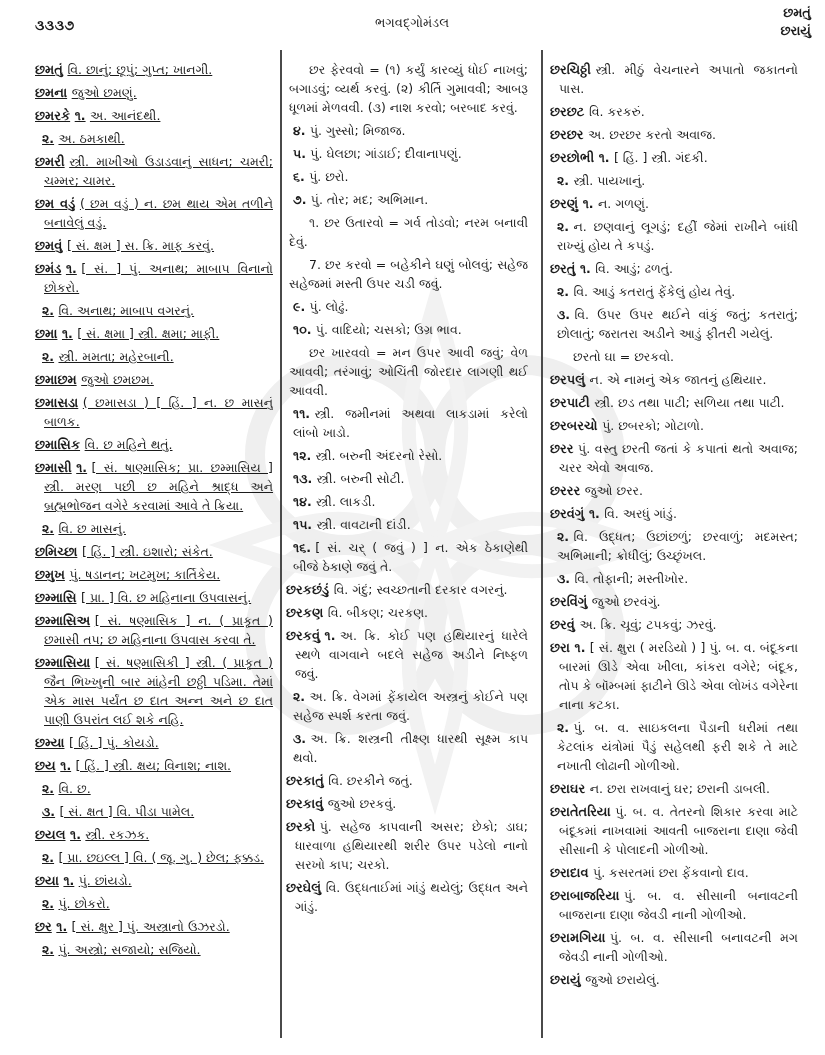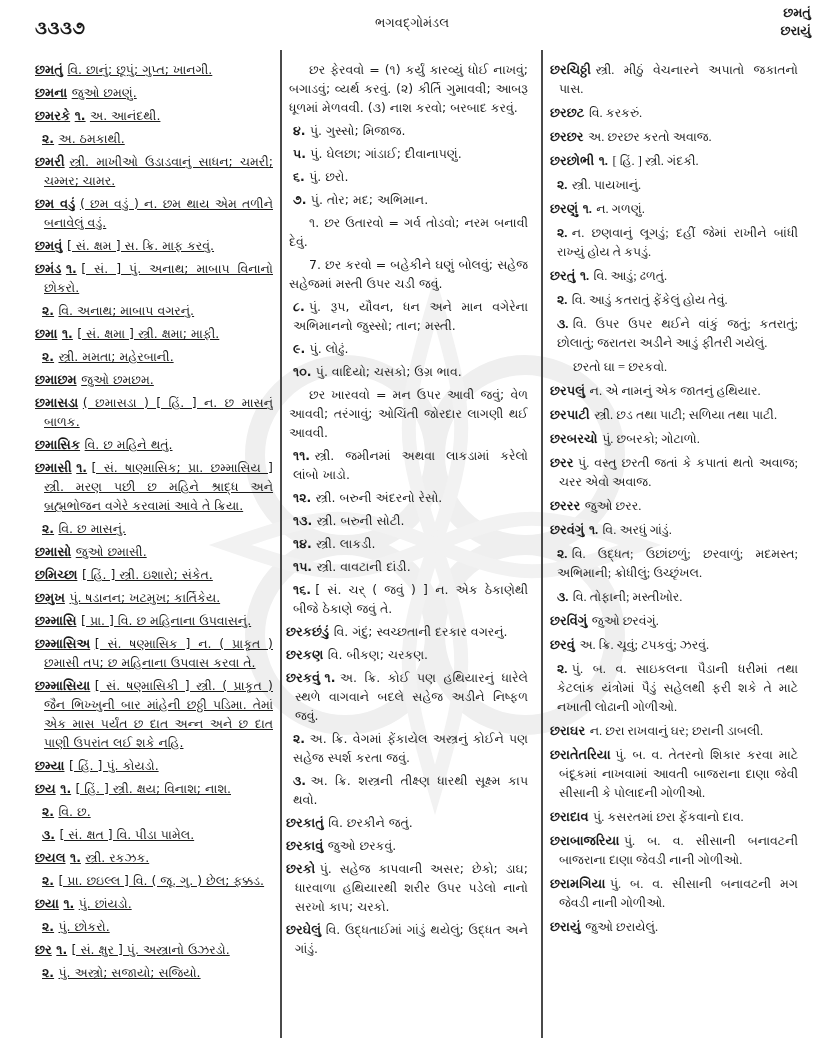--- a/index.html
+++ b/index.html
@@ -2,32 +2,32 @@
 <html><head>
   <meta charset="utf-8">
   <style>
     html, body { margin: 0; padding: 0; }
     body {
       width: 825px; height: 1055px; overflow: hidden; position: relative;
       background: #ffffff; color: #1b1b1b;
       font-family: "DejaVu Sans", sans-serif;
     }
     .watermark { position: absolute; left: 0; top: 0; width: 825px; height: 1055px; z-index: 0; pointer-events: none; }
-    .hdr-num { position: absolute; left: 35px; top: 17px; font-size: 18px; font-weight: bold; letter-spacing: 0.5px; z-index: 2; }
+    .hdr-num { position: absolute; left: 35px; top: 17px; font-size: 14px; font-weight: bold; letter-spacing: 0.5px; z-index: 2; }
     .hdr-title { position: absolute; left: 312px; width: 200px; top: 15px; text-align: center; font-size: 13px; z-index: 2; }
     .hdr-guide { position: absolute; right: 14px; font-size: 13px; font-weight: bold; text-align: right; z-index: 2; }
     .hdr-guide.g1 { top: 5px; }
     .hdr-guide.g2 { top: 23px; }
     .rule { position: absolute; top: 50px; height: 988px; width: 1.5px; background: #4a4a4a; z-index: 2; }
     .rule.r1 { left: 280px; }
     .rule.r2 { left: 541px; }
     .col { position: absolute; top: 60px; height: 985px; overflow: hidden; z-index: 1; box-sizing: border-box; }
     .col.c1 { left: 35px; width: 238px; text-decoration: underline; }
     .col.c2 { left: 286px; width: 242px; }
-    .col.c3 { left: 550px; width: 248px; font-family: Liberation Serif, serif; }
+    .col.c3 { left: 550px; width: 248px; }
     .item { margin: 0 0 4px 0; font-size: 12.5px; line-height: 19px; text-align: justify; }
     .item.entry { padding-left: 9px; text-indent: -9px; }
     .item.sense { padding-left: 7px; }
     .item.phrase { padding-left: 3px; text-indent: 20px; }
     .hw { font-weight: bold; font-size: 13px; }
     .hw:not(:empty) { margin-right: 0.35em; }
     .num { font-weight: bold; }
     .num:not(:empty) { margin-right: 0.35em; }
   </style>
 </head>
@@ -83,21 +83,20 @@
     <p class="item entry"><b class="hw">છમાછમ</b><b class="num"></b><span class="def">જુઓ છમછમ.</span></p>
 
     <p class="item entry"><b class="hw">છમાસડા</b><b class="num"></b><span class="def">( છમાસડા ) [ હિં. ] ન. છ માસનું બાળક.</span></p>
 
     <p class="item entry"><b class="hw">છમાસિક</b><b class="num"></b><span class="def">વિ. છ મહિને થતું.</span></p>
 
     <p class="item entry"><b class="hw">છમાસી</b><b class="num">૧.</b><span class="def">[ સં. ષાણ્માસિક; પ્રા. છમ્માસિય ] સ્ત્રી. મરણ પછી છ મહિને શ્રાદ્ધ અને બ્રહ્મભોજન વગેરે કરવામાં આવે તે ક્રિયા.</span></p>
 
     <p class="item sense"><b class="hw"></b><b class="num">૨.</b><span class="def">વિ. છ માસનું.</span></p>
 
-    <p class="item entry"><b class="hw">છમાસો</b><b class="num"></b><span class="def">જુઓ છમાસી.</span></p>
 
     <p class="item entry"><b class="hw">છમિચ્છા</b><b class="num"></b><span class="def">[ હિં. ] સ્ત્રી. ઇશારો; સંકેત.</span></p>
 
     <p class="item entry"><b class="hw">છમુખ</b><b class="num"></b><span class="def">પું. ષડાનન; ખટમુખ; કાર્તિકેય.</span></p>
 
     <p class="item entry"><b class="hw">છમ્માસિ</b><b class="num"></b><span class="def">[ પ્રા. ] વિ. છ મહિનાના ઉપવાસનું.</span></p>
 
     <p class="item entry"><b class="hw">છમ્માસિઅ</b><b class="num"></b><span class="def">[ સં. ષણ્માસિક ] ન. ( પ્રાકૃત ) છમાસી તપ; છ મહિનાના ઉપવાસ કરવા તે.</span></p>
 
     <p class="item entry"><b class="hw">છમ્માસિયા</b><b class="num"></b><span class="def">[ સં. ષણ્માસિકી ] સ્ત્રી. ( પ્રાકૃત ) જૈન ભિખ્ખુની બાર માંહેની છઠ્ઠી પડિમા. તેમાં એક માસ પર્યંત છ દાત અન્ન અને છ દાત પાણી ઉપરાંત લઈ શકે નહિ.</span></p>
@@ -132,21 +131,20 @@
     <p class="item sense"><b class="hw"></b><b class="num">૫.</b><span class="def">પું. ઘેલછા; ગાંડાઈ; દીવાનાપણું.</span></p>
 
     <p class="item sense"><b class="hw"></b><b class="num">૬.</b><span class="def">પું. છરો.</span></p>
 
     <p class="item sense"><b class="hw"></b><b class="num">૭.</b><span class="def">પું. તોર; મદ; અભિમાન.</span></p>
 
     <p class="item phrase"><b class="hw"></b><b class="num"></b><span class="def">૧. છર ઉતારવો = ગર્વ તોડવો; નરમ બનાવી દેવું.</span></p>
 
     <p class="item phrase"><b class="hw"></b><b class="num"></b><span class="def">7. છર કરવો = બહેકીને ઘણું બોલવું; સહેજ સહેજમાં મસ્તી ઉપર ચડી જવું.</span></p>
 
-    <p class="item sense"><b class="hw"></b><b class="num">૮.</b><span class="def">પું. રૂપ, યૌવન, ધન અને માન વગેરેના અભિમાનનો જુસ્સો; તાન; મસ્તી.</span></p>
 
     <p class="item sense"><b class="hw"></b><b class="num">૯.</b><span class="def">પું. લોઢું.</span></p>
 
     <p class="item sense"><b class="hw"></b><b class="num">૧૦.</b><span class="def">પું. વાદિયો; ચસકો; ઉગ્ર ભાવ.</span></p>
 
     <p class="item phrase"><b class="hw"></b><b class="num"></b><span class="def">છર ખારવવો = મન ઉપર આવી જવું; વેળ આવવી; તરંગાવું; ઓચિંતી જોરદાર લાગણી થઈ આવવી.</span></p>
 
     <p class="item sense"><b class="hw"></b><b class="num">૧૧.</b><span class="def">સ્ત્રી. જમીનમાં અથવા લાકડામાં કરેલો લાંબો ખાડો.</span></p>
 
     <p class="item sense"><b class="hw"></b><b class="num">૧૨.</b><span class="def">સ્ત્રી. બરુની અંદરનો રેસો.</span></p>
@@ -214,20 +212,21 @@
     <p class="item entry"><b class="hw">છરવંગું</b><b class="num">૧.</b><span class="def">વિ. અરધું ગાંડું.</span></p>
 
     <p class="item sense"><b class="hw"></b><b class="num">૨.</b><span class="def">વિ. ઉદ્ધત; ઉછાંછળું; છરવાળું; મદમસ્ત; અભિમાની; ક્રોધીલું; ઉચ્છૃંખલ.</span></p>
 
     <p class="item sense"><b class="hw"></b><b class="num">૩.</b><span class="def">વિ. તોફાની; મસ્તીખોર.</span></p>
 
     <p class="item entry"><b class="hw">છરવિંગું</b><b class="num"></b><span class="def">જુઓ છરવંગું.</span></p>
 
     <p class="item entry"><b class="hw">છરવું</b><b class="num"></b><span class="def">અ. ક્રિ. ચૂવું; ટપકવું; ઝરવું.</span></p>
 
+    <p class="item entry"><b class="hw">છરા</b><b class="num">૧.</b><span class="def">[ સં. ક્ષુરા ( મરડિયો ) ] પું. બ. વ. બંદૂકના બારમાં ઊડે એવા ખીલા, કાંકરા વગેરે; બંદૂક, તોપ કે બૉમ્બમાં ફાટીને ઊડે એવા લોખંડ વગેરેના નાના કટકા.</span></p>
 
     <p class="item sense"><b class="hw"></b><b class="num">૨.</b><span class="def">પું. બ. વ. સાઇકલના પૈડાની ધરીમાં તથા કેટલાંક યંત્રોમાં પૈડું સહેલથી ફરી શકે તે માટે નખાતી લોઢાની ગોળીઓ.</span></p>
 
     <p class="item entry"><b class="hw">છરાઘર</b><b class="num"></b><span class="def">ન. છરા રાખવાનું ઘર; છરાની ડાબલી.</span></p>
 
     <p class="item entry"><b class="hw">છરાતેતરિયા</b><b class="num"></b><span class="def">પું. બ. વ. તેતરનો શિકાર કરવા માટે બંદૂકમાં નાખવામાં આવતી બાજરાના દાણા જેવી સીસાની કે પોલાદની ગોળીઓ.</span></p>
 
     <p class="item entry"><b class="hw">છરાદાવ</b><b class="num"></b><span class="def">પું. કસરતમાં છરા ફેંકવાનો દાવ.</span></p>
 
     <p class="item entry"><b class="hw">છરાબાજરિયા</b><b class="num"></b><span class="def">પું. બ. વ. સીસાની બનાવટની બાજરાના દાણા જેવડી નાની ગોળીઓ.</span></p>

